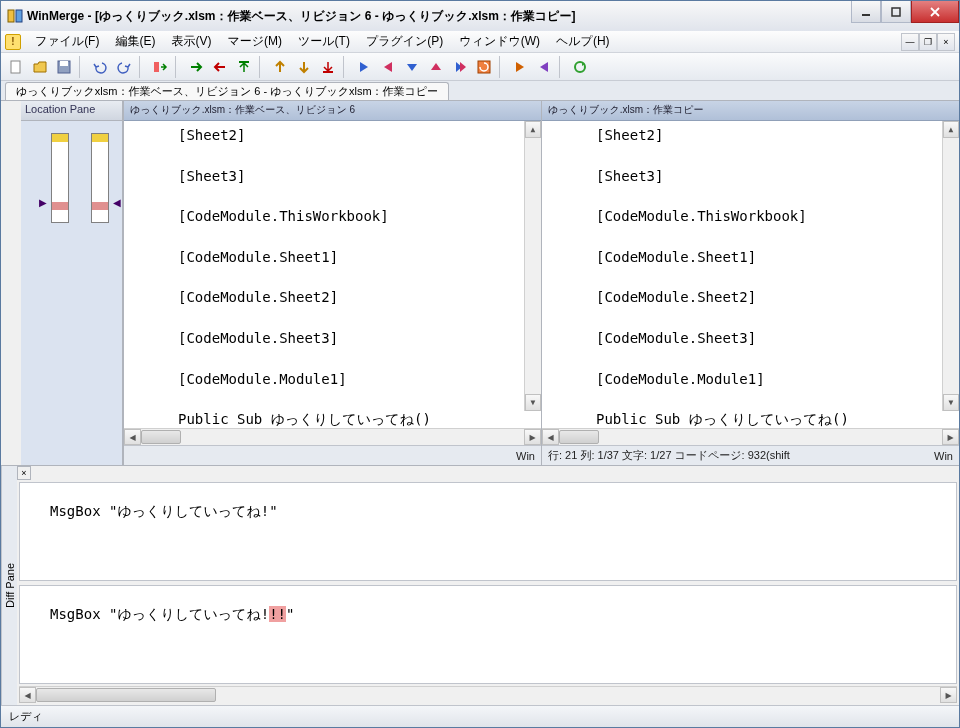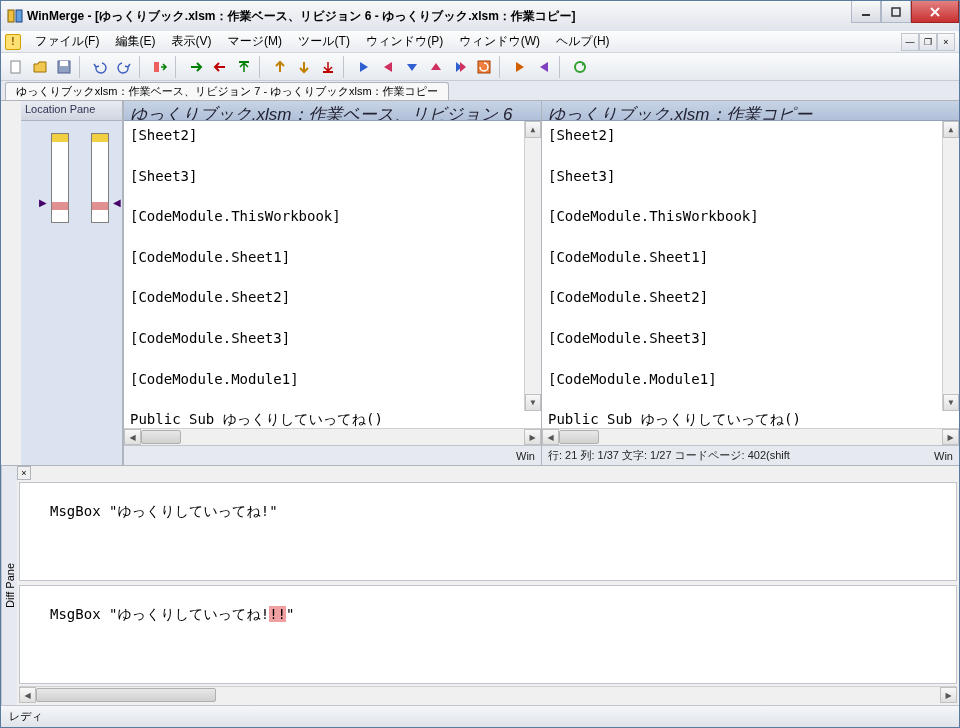--- a/index.html
+++ b/index.html
@@ -29,23 +29,23 @@
 .locpane-body { flex:1; background:#dbe3f0; padding:12px 10px; position:relative; }
 .locbar { position:absolute; width:18px; height:90px; background:#fff; border:1px solid #808080; top:12px; }
 .locbar.l { left:30px; }
 .locbar.r { left:70px; }
 .locbar .ytop { position:absolute; top:0; left:0; right:0; height:8px; background:#f0d040; }
 .locbar .diff1 { position:absolute; top:68px; left:0; right:0; height:8px; background:#e09090; }
 .locptr { position:absolute; top:76px; font-size:10px; color:#406; }
 .locptr.l { left:18px; }
 .locptr.r { left:92px; }
 .cmppane { flex:1; display:flex; flex-direction:column; min-width:0; border-left:1px solid #b0b4bc; }
-.cmphdr { height:20px; background:linear-gradient(#c8d4e6,#b0c0d8); border-bottom:1px solid #90a0b8; padding:2px 6px; font-size:17px; color:#223; white-space:nowrap; overflow:hidden;font-style:italic; }
+.cmphdr { height:20px; background:linear-gradient(#c8d4e6,#b0c0d8); border-bottom:1px solid #90a0b8; padding:2px 6px; font-size:10px; color:#223; white-space:nowrap; overflow:hidden; }
 .cmpbody { flex:1; background:#fff; overflow:hidden; position:relative; padding:4px 6px; font-family:"MS Gothic","MS Mincho",monospace; font-size:14px; line-height:1.45; }
-.cmpline { white-space:pre; }
+.cmpline { white-space:pre;margin-left:48px; }
 .cmpscroll-v { position:absolute; right:0; top:0; bottom:17px; width:17px; background:#f0f0f0; border-left:1px solid #d0d0d0; }
 .cmpscroll-v .up,.cmpscroll-v .dn { height:17px; background:linear-gradient(#f8f8f8,#e0e0e0); border:1px solid #c0c0c0; display:flex;align-items:center;justify-content:center;font-size:8px;color:#555; }
 .cmpscroll-v .dn { position:absolute; bottom:0; left:0; right:0; }
 .cmpscroll-h { height:17px; background:#f0f0f0; border-top:1px solid #d0d0d0; display:flex; }
 .cmpscroll-h .lf,.cmpscroll-h .rt { width:17px; background:linear-gradient(#f8f8f8,#e0e0e0); border:1px solid #c0c0c0; display:flex;align-items:center;justify-content:center;font-size:8px;color:#555; }
 .cmpscroll-h .track { flex:1; position:relative; }
 .cmpscroll-h .thumb { position:absolute; left:0; top:1px; bottom:1px; width:40px; background:linear-gradient(#e8e8e8,#d0d0d0); border:1px solid #b0b0b0; border-radius:2px; }
 .cmpstatus { height:20px; background:#e6eaf0; border-top:1px solid #c0c4cc; display:flex; align-items:center; font-size:11px; padding:0 6px; color:#222; }
 .cmpstatus .sp { flex:1; }
 .difpane-wrap { height:240px; display:flex; border-top:1px solid #b0b4bc; }
@@ -94,21 +94,21 @@
     </div>
   </div>
 
   <div class="menubar">
     <span class="warn">!</span>
     <span class="menuitem">ファイル(F)</span>
     <span class="menuitem">編集(E)</span>
     <span class="menuitem">表示(V)</span>
     <span class="menuitem">マージ(M)</span>
     <span class="menuitem">ツール(T)</span>
-    <span class="menuitem">ウィンドウ(P)</span>
+    <span class="menuitem">プラグイン(P)</span>
     <span class="menuitem">ウィンドウ(W)</span>
     <span class="menuitem">ヘルプ(H)</span>
     <div class="mdibtns">
       <div class="mdibtn">—</div>
       <div class="mdibtn">❐</div>
       <div class="mdibtn">×</div>
     </div>
   </div>
 
   <div class="toolbar">
@@ -227,21 +227,21 @@
     <div class="tsep"></div>
     <div class="tbtn">
         <svg width="16" height="16">
           <circle cx="8" cy="8" r="5" fill="none" stroke="#30a030" stroke-width="2"></circle>
           <path d="M10 3 L13 5 L10 7" fill="#30a030"></path>
         </svg>
       </div>
   </div>
 
   <div class="tabbar">
-    <div class="tab">ゆっくりブックxlsm：作業ベース、リビジョン 7 - ゆっくりブックxlsm：作業コピー</div>
+    <div class="tab">ゆっくりブックxlsm：作業ベース、リビジョン 6 - ゆっくりブックxlsm：作業コピー</div>
   </div>
 
   <div class="workarea">
     <div class="upper">
       <div class="locpane">
         <div class="locpane-hdr">Location Pane</div>
         <div class="locpane-body">
           <div class="locbar l">
               <div class="ytop"></div>
               <div class="diff1"></div>
@@ -315,21 +315,21 @@
             </div>
         </div>
         <div class="cmpscroll-h">
             <div class="lf">◀</div>
             <div class="track">
               <div class="thumb"></div>
             </div>
             <div class="rt">▶</div>
           </div>
         <div class="cmpstatus">
-          <span>行: 21  列: 1/37  文字: 1/27  コードページ: 402(shift</span>
+          <span>行: 21  列: 1/37  文字: 1/27  コードページ: 932(shift</span>
           <span class="sp"></span>
           <span>Win</span>
         </div>
       </div>
     </div>
 
     <div class="difpane-wrap">
       <div class="difpane-lbl">Diff Pane</div>
       <div class="difpane">
         <div class="difclose">

